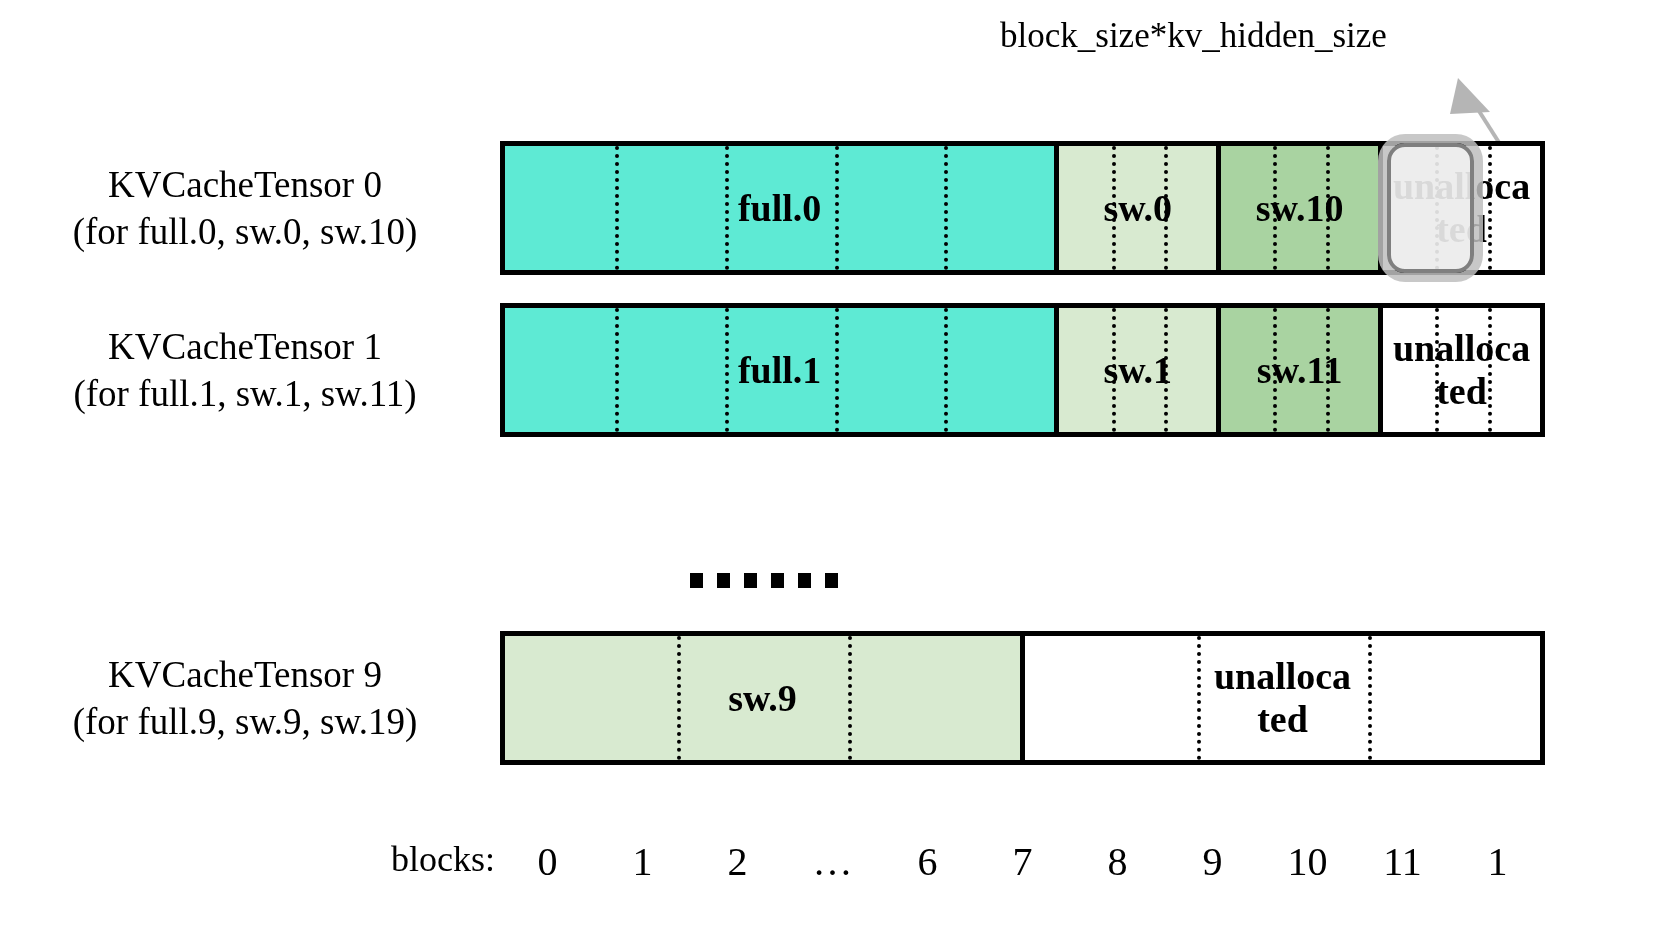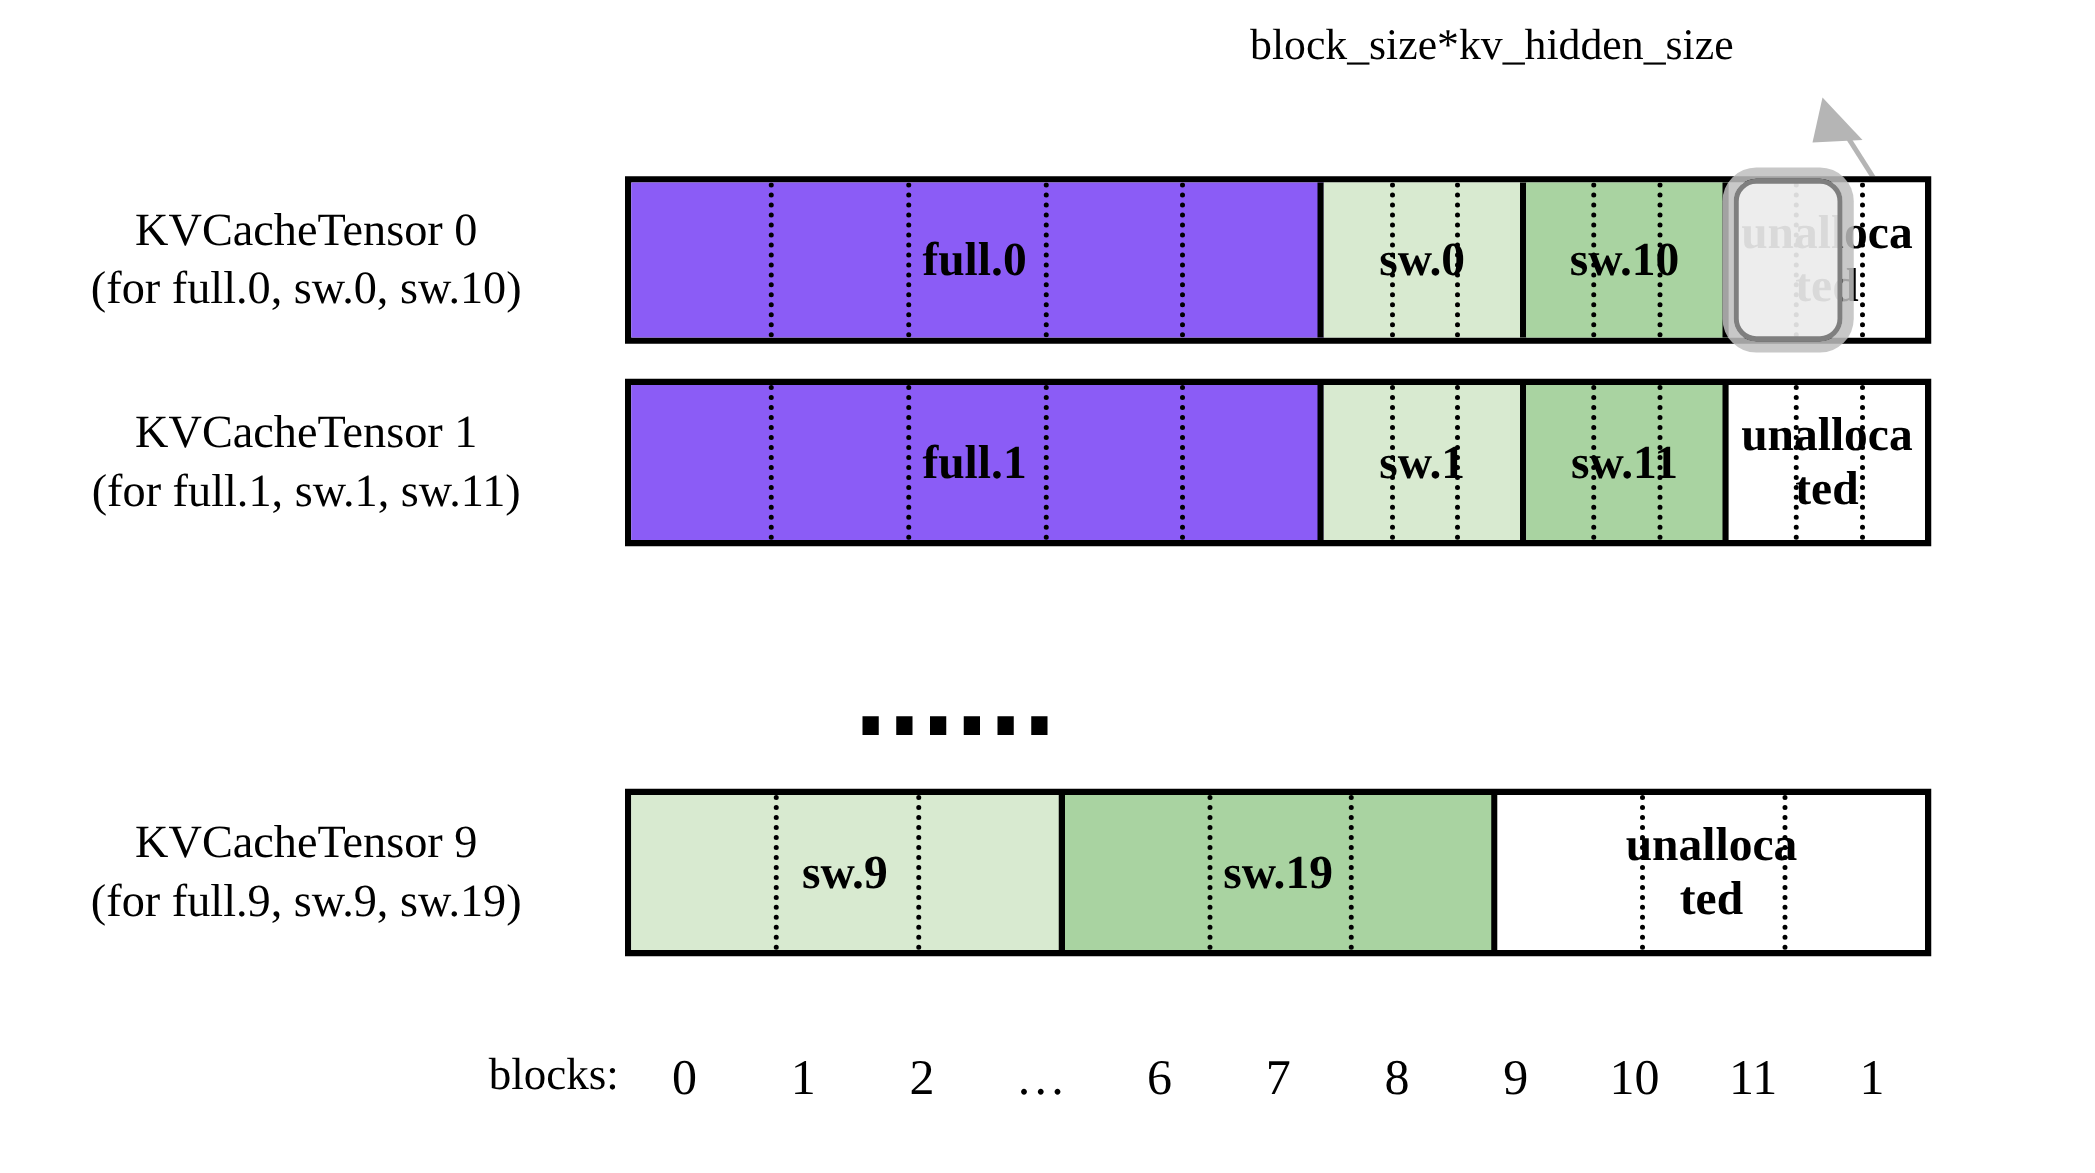--- a/index.html
+++ b/index.html
@@ -41,21 +41,21 @@
   .seg:last-child{border-right:none;}
   .seg .seg-text{position:relative; z-index:3; text-align:center; line-height:1.12;}
 
   
   .divs{position:absolute; inset:0; z-index:1; pointer-events:none;}
   .divs i{
     position:absolute; top:0; bottom:0; width:0;
     border-left:4px dotted #000;
   }
 
-  .fill-full{background:#8b5cf6;}
+  .fill-full{background:#5eead4;}
   .fill-sw{background:#d8ead0;}
   .fill-sw2{background:#a9d3a1;align-items:center;}
   .fill-unalloc{background:#ffffff;}
 
   
   .highlight{
     position:absolute; z-index:6; box-sizing:border-box;
     border-radius:18px;
     background:rgba(235,235,235,0.92);
     border:4px solid #7f7f7f;
@@ -168,27 +168,20 @@
       </div>
       <div class="row" style="top: 628px; padding-left: 27px;">
         <div class="row-label"><span>KVCacheTensor 9</span><span class="l2">(for full.9, sw.9, sw.19)</span></div>
         <div class="bar">
           <div class="seg fill-sw" style="flex: 2 1 0px;">
             <div class="divs">
               <i style="left: 33.3333%;"></i>
               <i style="left: 66.6667%;"></i>
             </div>
             <div class="seg-text">sw.9</div>
-          </div>
-          <div class="seg fill-sw2" style="flex: 2 1 0px;">
-            <div class="divs">
-              <i style="left: 33.3333%;"></i>
-              <i style="left: 66.6667%;"></i>
-            </div>
-            <div class="seg-text">sw.19</div>
           </div>
           <div class="seg fill-unalloc" style="flex: 2 1 0px;">
             <div class="divs">
               <i style="left: 33.3333%;"></i>
               <i style="left: 66.6667%;"></i>
             </div>
             <div class="seg-text">unalloca<br>ted</div>
           </div>
         </div>
       </div>

